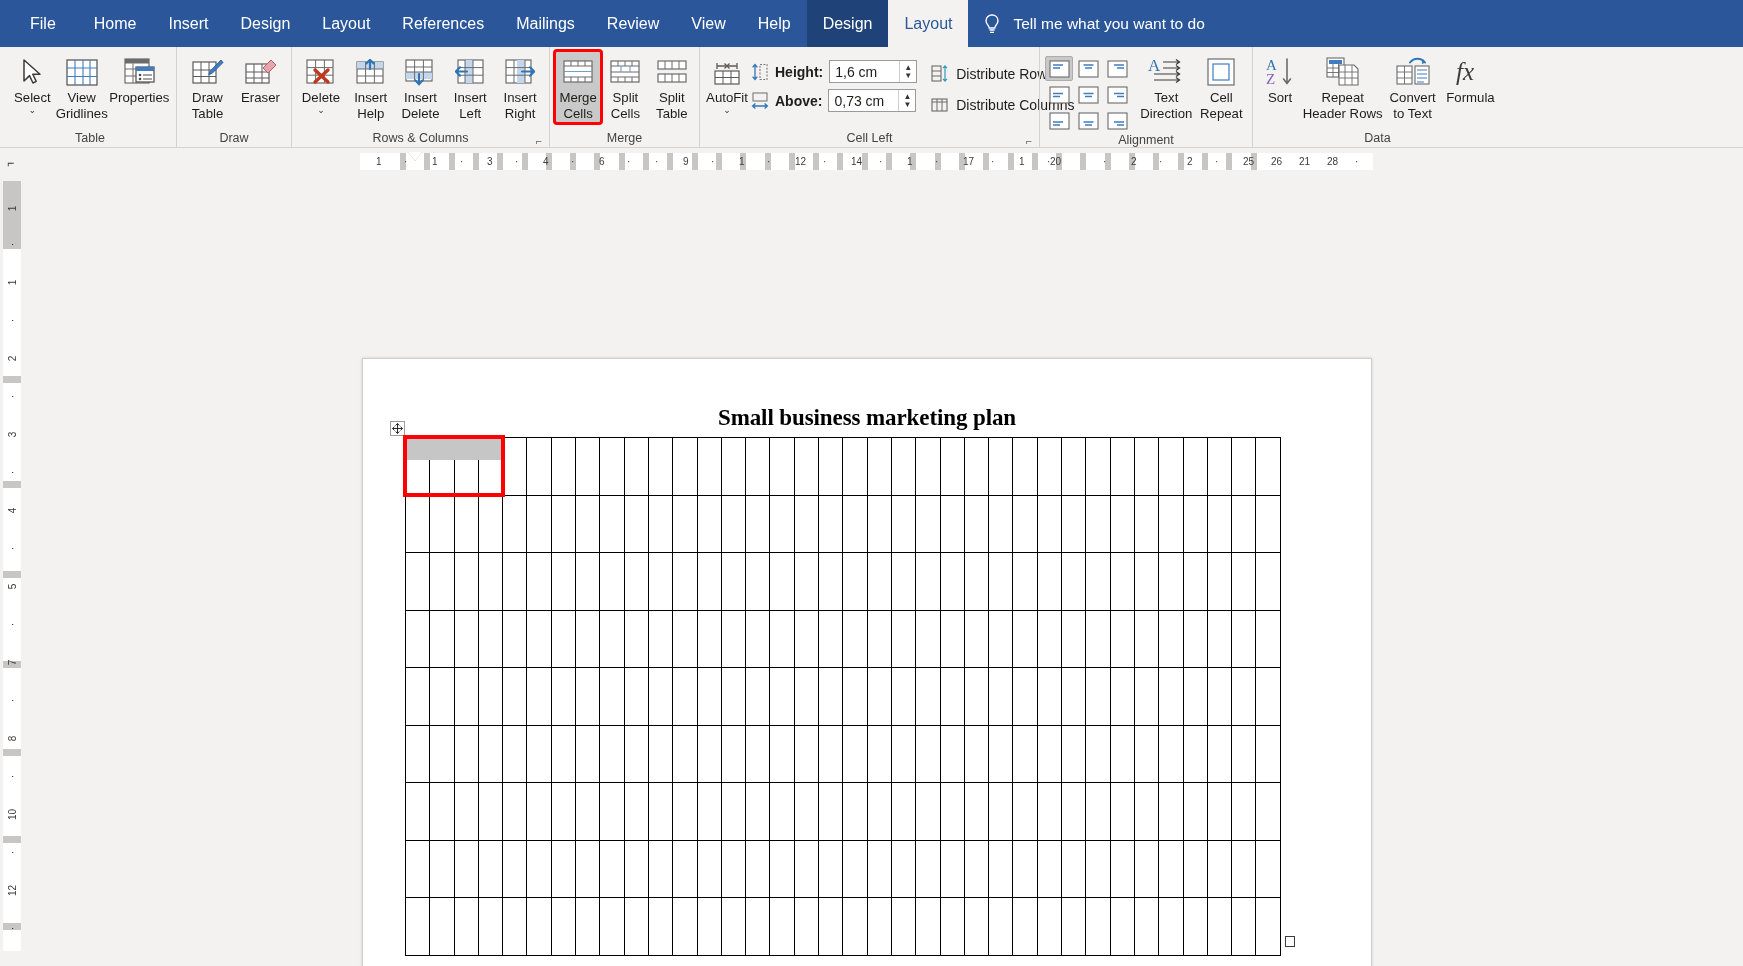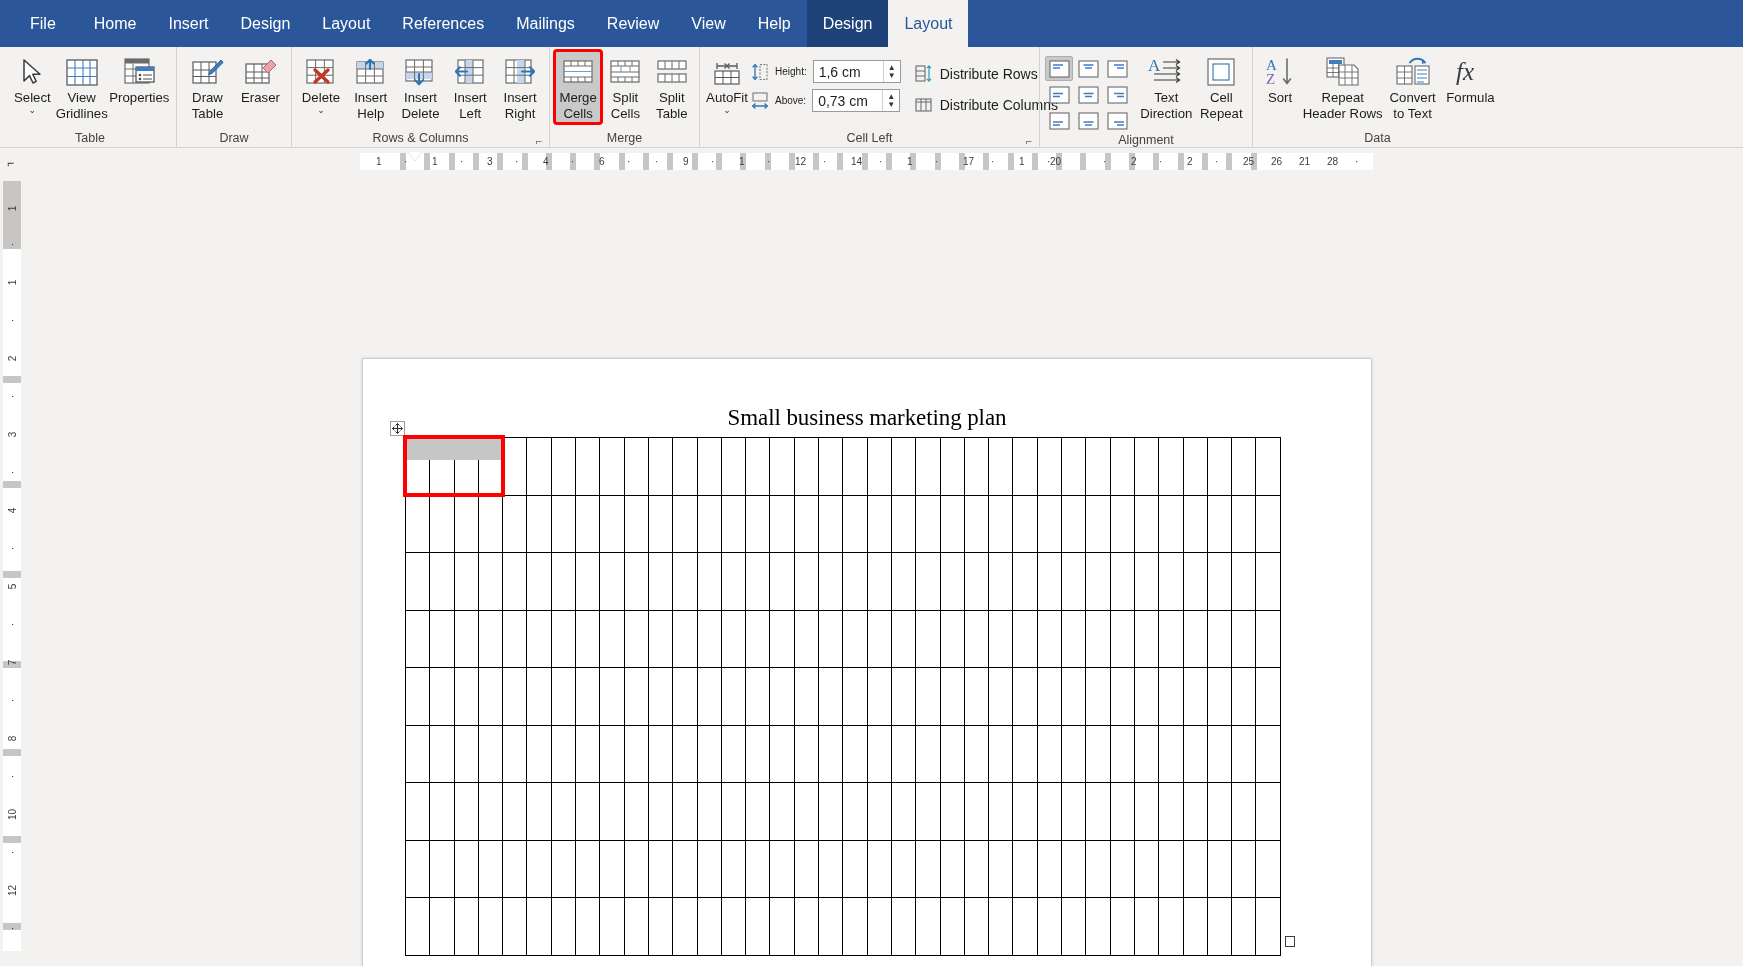--- a/index.html
+++ b/index.html
@@ -108,21 +108,21 @@
   .btn.highlight {
     outline: 3px solid #ff0000;
     outline-offset: -1px;
     background: #c9c9c9;
     border-color: #b0b0b0;
   }
 
   
   .cellsize-rows { display: flex; flex-direction: column; gap: 6px; padding-top: 9px; }
   .szrow { display: flex; align-items: center; gap: 6px; }
-  .szrow .tag { font-size: 10px; color: #1d1d1b; }
+  .szrow .tag { font-size: 14px; color: #1d1d1b; font-weight: bold; }
   .spin {
     display: flex; align-items: stretch;
     border: 1px solid #9a9a9a; background: #fff;
     height: 23px; width: 88px;
   }
   .spin .val { flex: 1; font-size: 14px; padding: 1px 5px; color: #1d1d1b; line-height: 21px; }
   .spin .arrows {
     width: 17px; display: flex; flex-direction: column;
     align-items: center; justify-content: center;
     border-left: 1px solid #cfcfcf; color: #333;
@@ -183,21 +183,21 @@
     left: 362px; top: 185px;
     width: 1010px; height: 680px;
     background: #ffffff;
     border: 1px solid #d0cecc;
     box-shadow: 0 0 3px rgba(0,0,0,0.14);
   }
   .doc-title {
     position: absolute; left: 0; top: 46px; width: 100%;
     text-align: center;
     font-family: "Liberation Serif", serif;
-    font-weight: normal;
+    font-weight: bold;
     font-size: 23px;
     color: #000;
     letter-spacing: -0.1px;
   }
   .tbl-handle {
     position: absolute; left: 27px; top: 62px;
     width: 15px; height: 15px;
     border: 1px solid #9c9c9c; background: #ffffff;
     display: flex; align-items: center; justify-content: center;
   }
@@ -240,20 +240,27 @@
   <div class="tab">Insert</div>
   <div class="tab">Design</div>
   <div class="tab">Layout</div>
   <div class="tab">References</div>
   <div class="tab">Mailings</div>
   <div class="tab">Review</div>
   <div class="tab">View</div>
   <div class="tab">Help</div>
   <div class="tab ctx">Design</div>
   <div class="tab active">Layout</div>
+  <div class="tellme">
+    <svg class="bulb" viewBox="0 0 20 22">
+      <path d="M10 2 C6.4 2 4 4.6 4 7.8 C4 10 5.2 11.4 6.2 12.6 C6.9 13.5 7.2 14 7.2 15 L12.8 15 C12.8 14 13.1 13.5 13.8 12.6 C14.8 11.4 16 10 16 7.8 C16 4.6 13.6 2 10 2 Z" fill="none" stroke="#ffffff" stroke-width="1.4"></path>
+      <path d="M7.4 17 L12.6 17 M8 19.4 L12 19.4" stroke="#ffffff" stroke-width="1.4" fill="none"></path>
+    </svg>
+    <span>Tell me what you want to do</span>
+  </div>
 </div>
 
 <div class="ribbon">
 
   <div class="group" style="width:172px">
     <div class="group-body">
       <div class="btn" style="width:58px">
         <span class="ic">
           <svg width="26" height="30" viewBox="0 0 26 30">
               <path d="M5 3 L5 24 L10.5 18.6 L14 26 L17.2 24.4 L13.8 17.3 L21 17.2 Z" fill="#fff" stroke="#3b3b3b" stroke-width="1.5" stroke-linejoin="round"></path>

